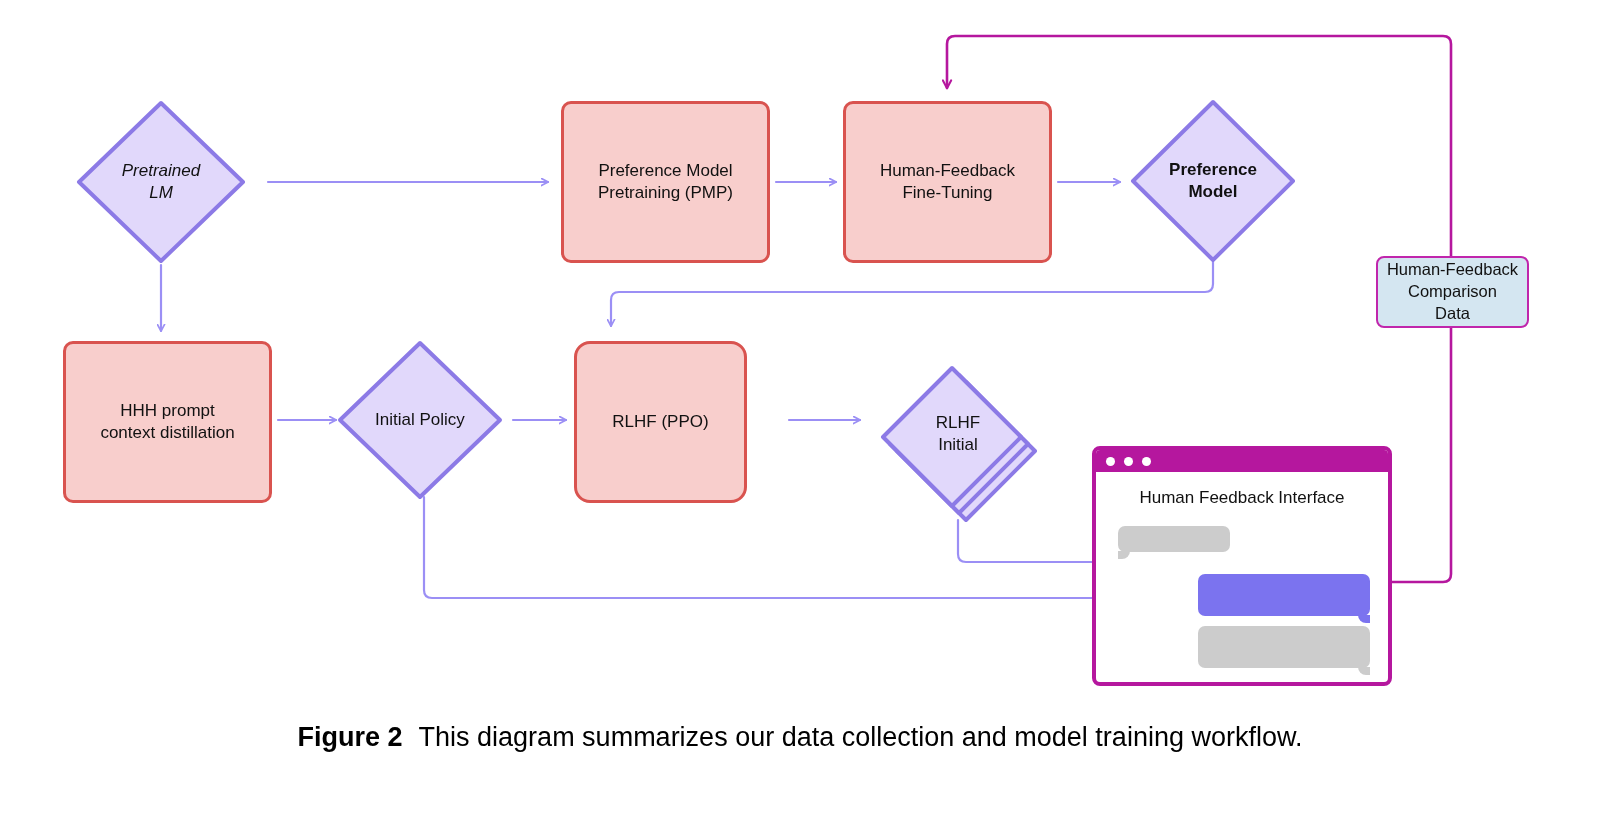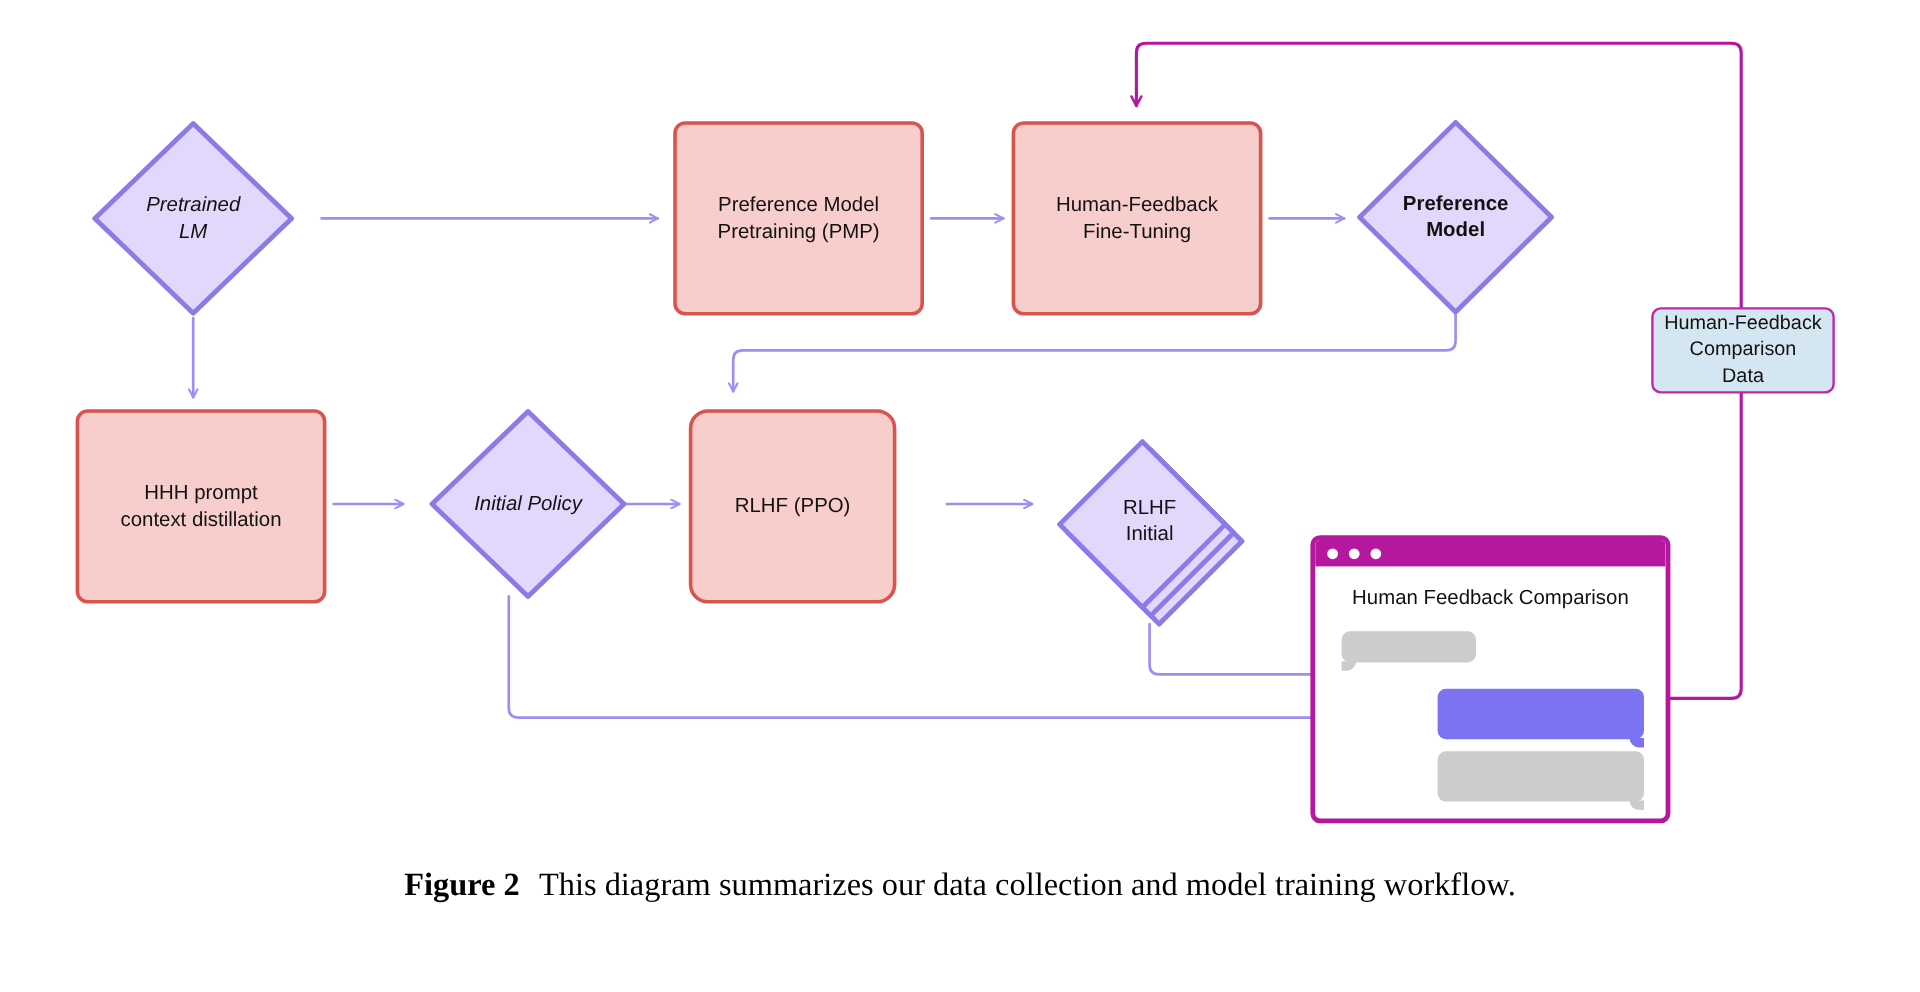--- a/index.html
+++ b/index.html
@@ -146,21 +146,21 @@
     border-bottom-left-radius: 10px;
   }
 
   
   #figure-caption {
     position: absolute;
     left: 0;
     top: 722px;
     width: 1600px;
     text-align: center;
-    font-family: Liberation Serif, serif;
+    font-family: Liberation Sans, sans-serif;
     font-size: 27px;
     color: #000000;
   }
   #caption-label {
     font-weight: bold;
     margin-right: 16px;
   }
 </style>
 </head>
 <body>
@@ -237,21 +237,21 @@
     <span>Human-Feedback
 Comparison
 Data</span>
   </div>
 
   <div class="node proc-box" style="left:63px; top:341px; width:209px; height:162px;">
     <span>HHH prompt
 context distillation</span>
   </div>
 
-  <div class="diamond-wrap" style="left:356px; top:339px; width:168px; height:162px;font-style:italic;">
+  <div class="diamond-wrap" style="left:336px; top:339px; width:168px; height:162px;">
     <svg class="diamond-shape" viewBox="0 0 168 162" preserveAspectRatio="none">
       <polygon points="84,4 164,81 84,158 4,81" fill="#e1d8fb" stroke="#8c7ae6" stroke-width="4" stroke-linejoin="round"></polygon>
     </svg>
     <div class="diamond-label">Initial Policy</div>
   </div>
 
   <div class="node proc-box" style="left:574px; top:341px; width:173px; height:162px;border-radius:16px;">
     <span>RLHF (PPO)</span>
   </div>
 
@@ -269,21 +269,21 @@
 
   <div id="browser-mock" style="left:1092px; top:446px; width:300px; height:240px;">
 
     <div id="browser-titlebar">
       <span class="titlebar-dot"></span>
       <span class="titlebar-dot"></span>
       <span class="titlebar-dot"></span>
     </div>
 
     <div id="browser-body">
-      <div id="mock-heading">Human Feedback Comparison</div>
+      <div id="mock-heading">Human Feedback Interface</div>
 
       <div class="bubble grey tail-left" style="margin-left:22px; width:112px; height:26px;"></div>
 
       <div class="bubble purple tail-right" style="margin-left:102px; margin-right:18px; height:42px; margin-top:22px;"></div>
 
       <div class="bubble grey tail-right" style="margin-left:102px; margin-right:18px; height:42px;"></div>
     </div>
   </div>
 
   <div id="figure-caption">

